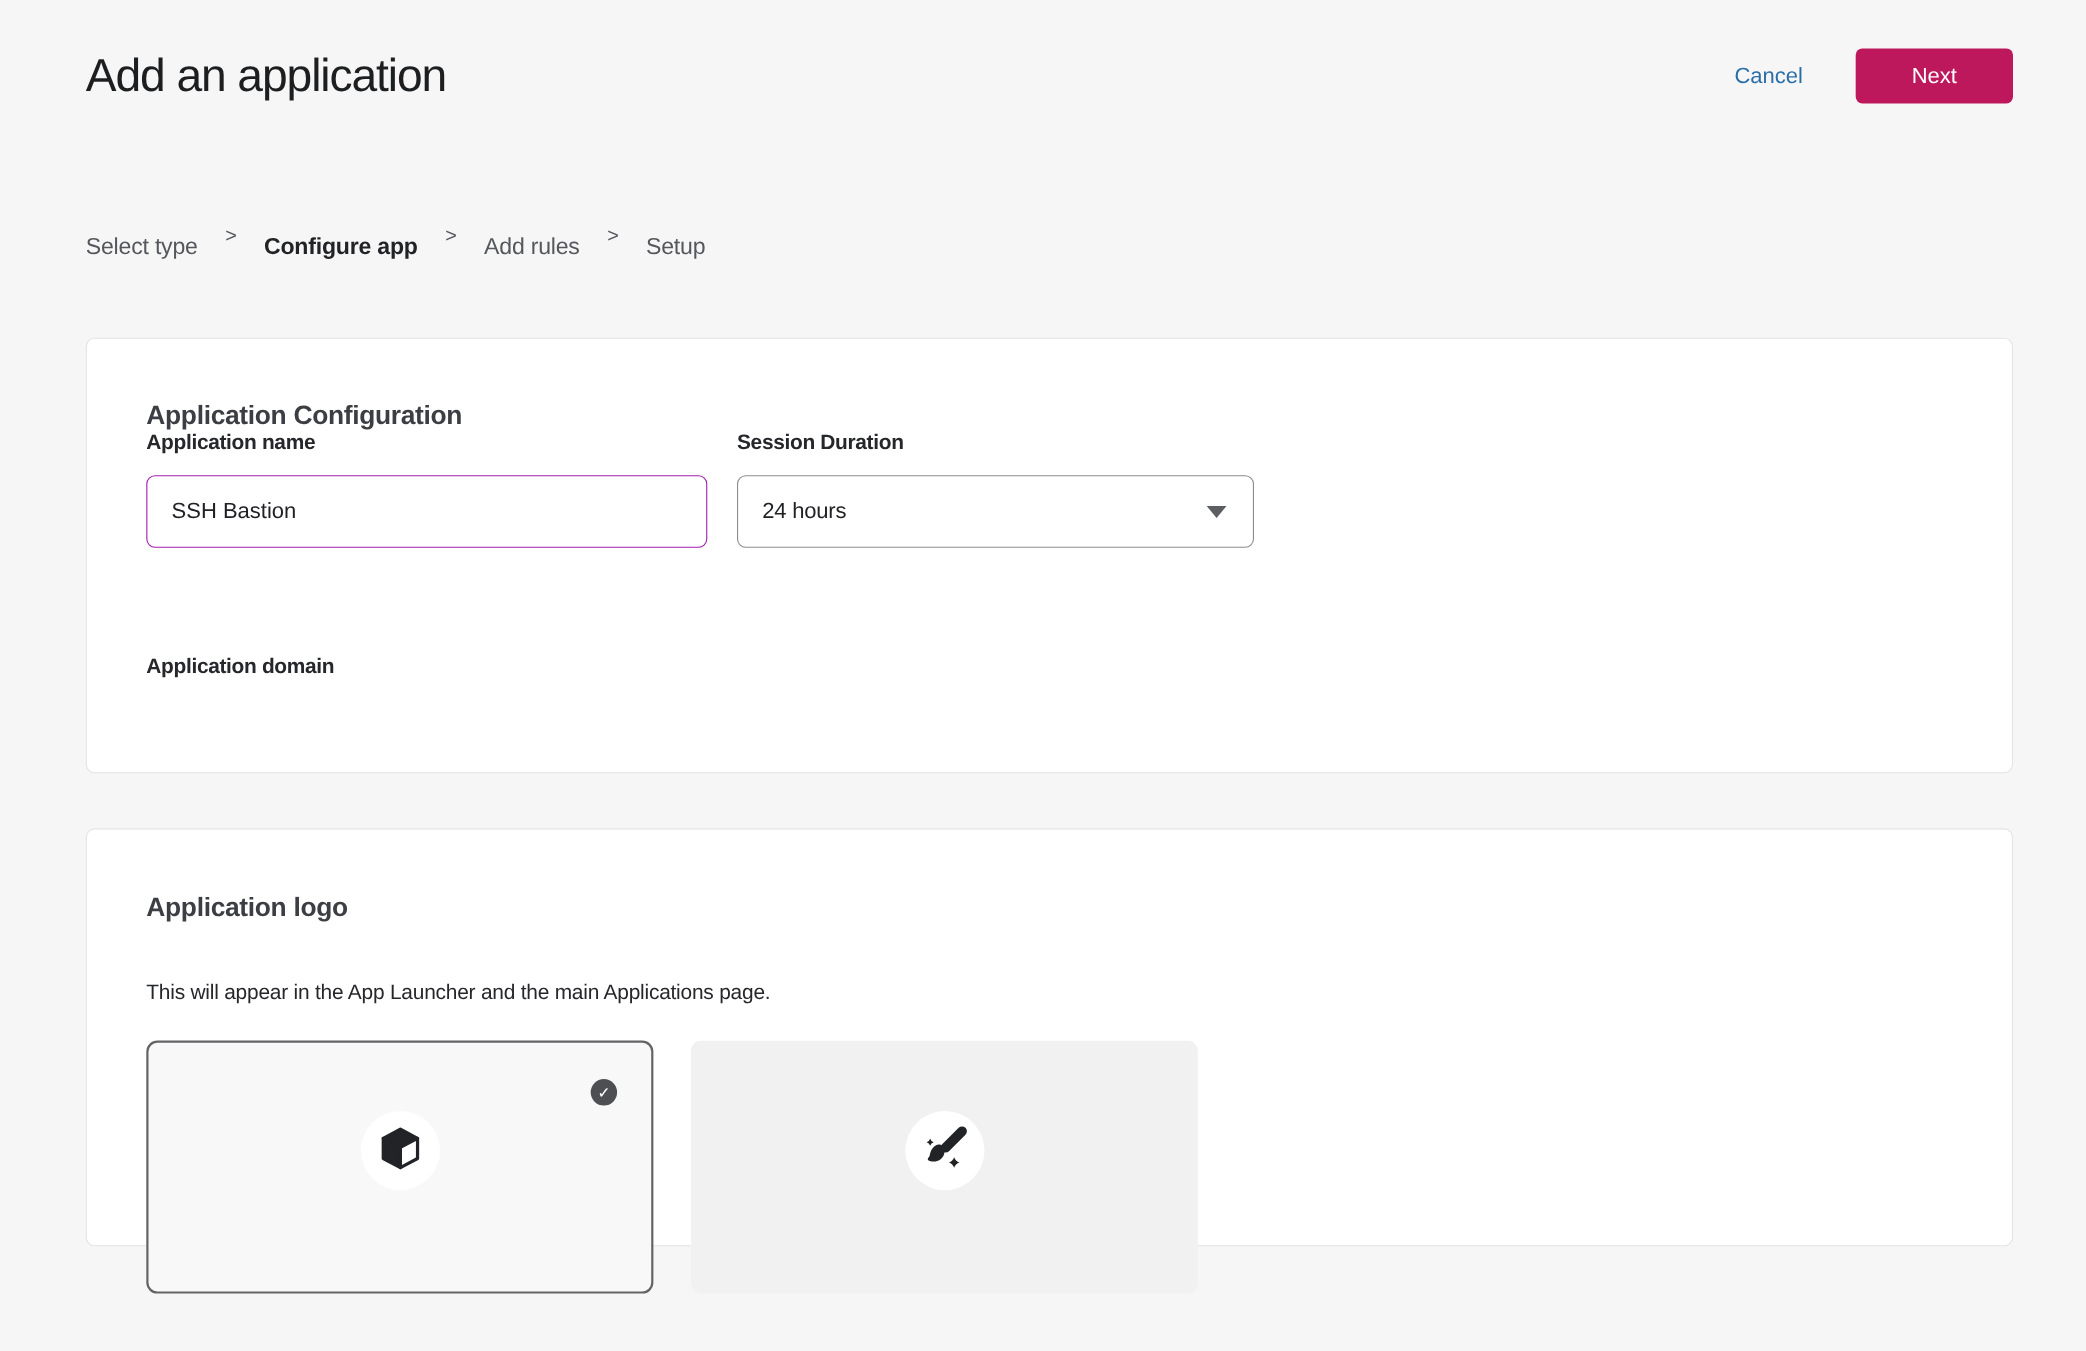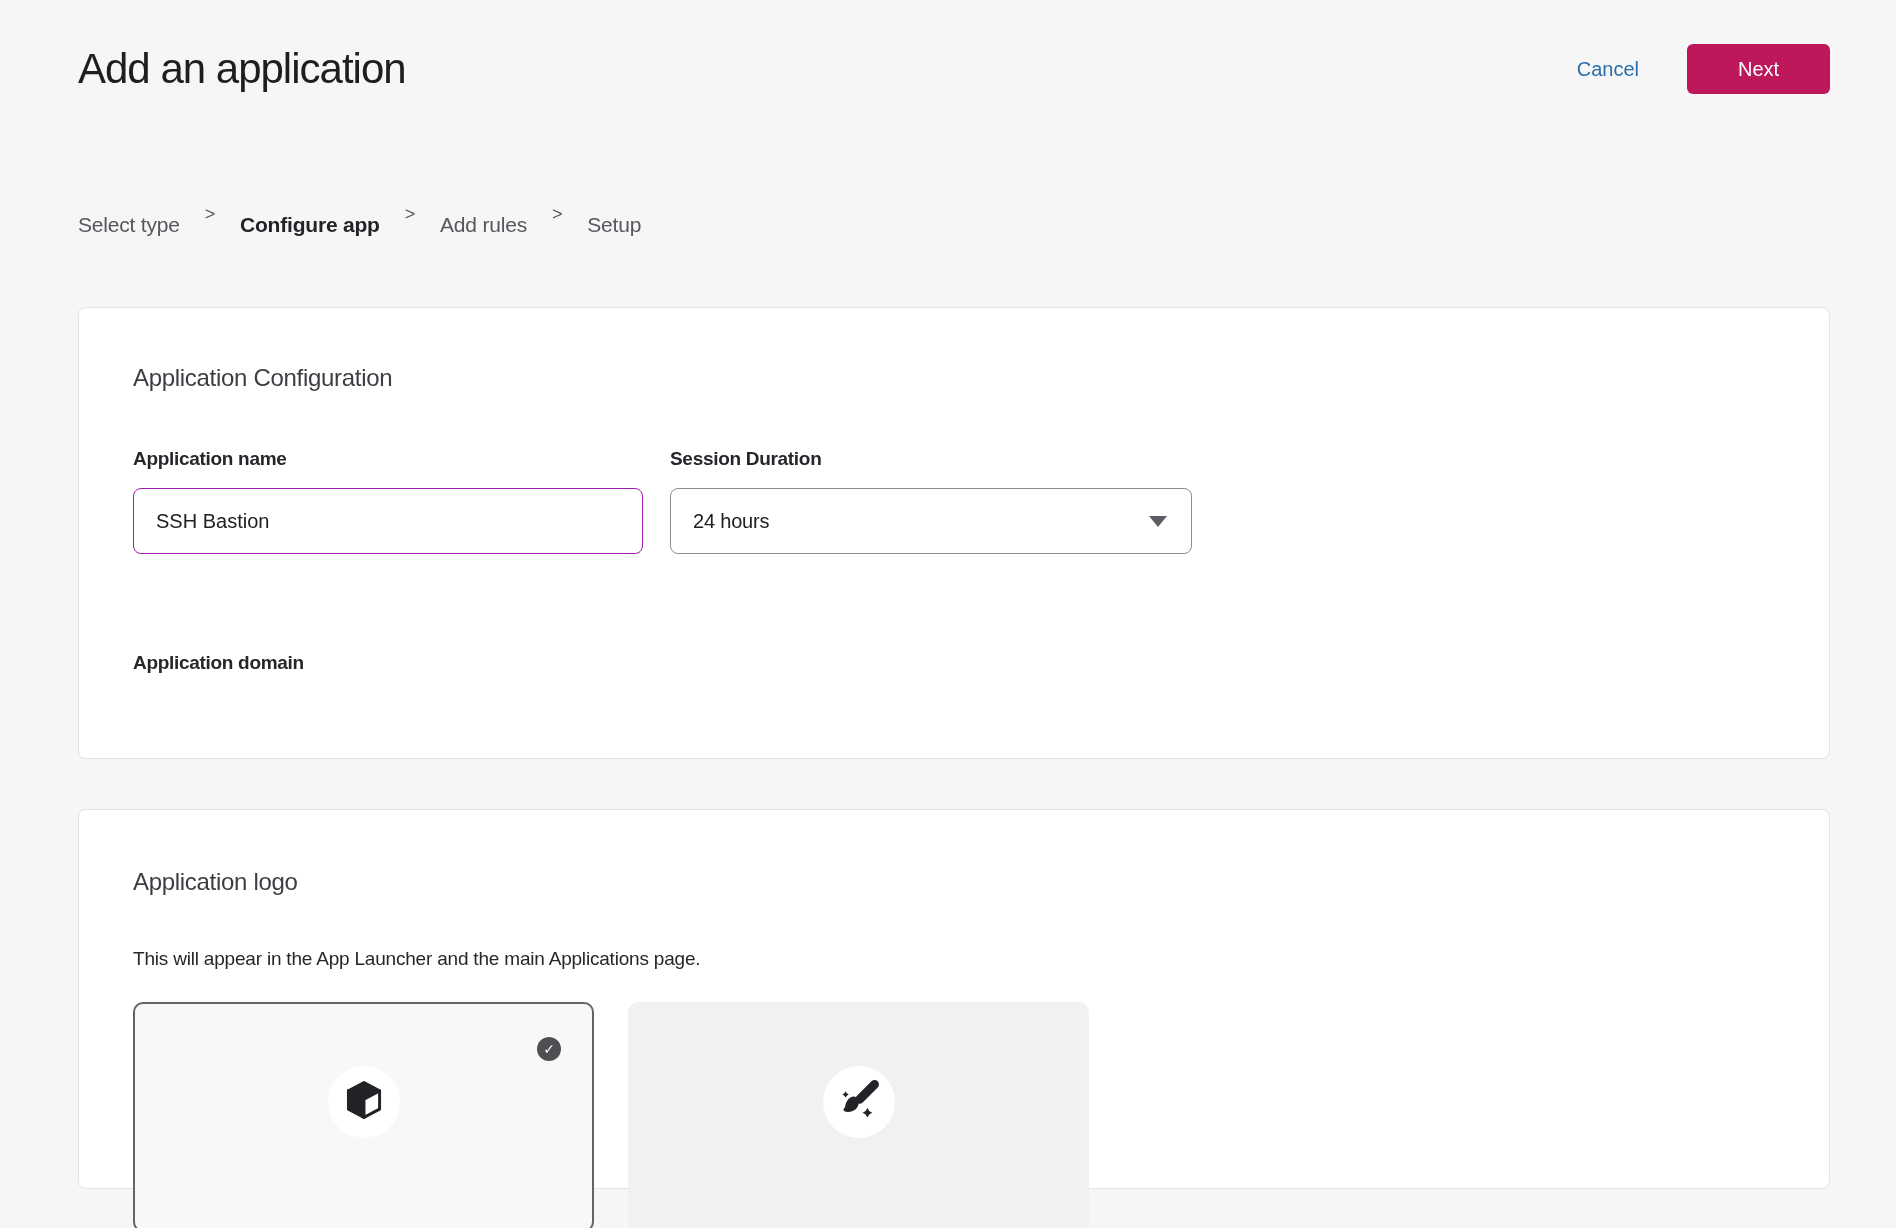--- a/index.html
+++ b/index.html
@@ -38,35 +38,35 @@
   }
   .crumb { cursor:default;margin-top:21px; }
   .crumb.active { font-weight:700; color:#222326; }
   .crumb-sep { font-size:18px; color:#55575c; }
 
   
   .card {
     background:#ffffff; border:1px solid #e4e4e7; border-radius:8px;
   }
   .config-card { margin-top:70px; padding:56px 54px 66px 54px; }
-  .card-heading { font-size:24px; font-weight:400; color:#3c3e43; letter-spacing:-0.3px; }
+  .card-heading { font-size:24px; font-weight:700; color:#3c3e43; letter-spacing:-0.3px; }
 
-  .fields-row { display:flex; gap:27px; margin-top:56px; }
+  .fields-row { display:flex; gap:27px; }
   .field-label {
     display:block; font-size:19px; font-weight:700; color:#26272b;
     margin-bottom:18px; letter-spacing:-0.3px;
   }
   .text-input {
     height:66px; width:510px; border:1px solid #a21caf; border-radius:8px;
     font-size:20px; font-family:inherit; color:#202124; padding:0 22px;
     background:#ffffff; outline:none;
   }
   .text-input::placeholder { color:#97989d; }
   .select-box {
-    height:66px; width:522px; border:1px solid #8b8c90; border-radius:8px;
+    height:66px; width:470px; border:1px solid #8b8c90; border-radius:8px;
     background:#ffffff; display:flex; align-items:center;
     justify-content:space-between; padding:0 24px 0 22px;
     font-size:20px; color:#202124; cursor:pointer;
   }
   .caret-down-icon {
     width:0; height:0;
     border-left:9px solid transparent; border-right:9px solid transparent;
     border-top:11px solid #5c5e64; margin-left:12px; flex:none;
   }
 

